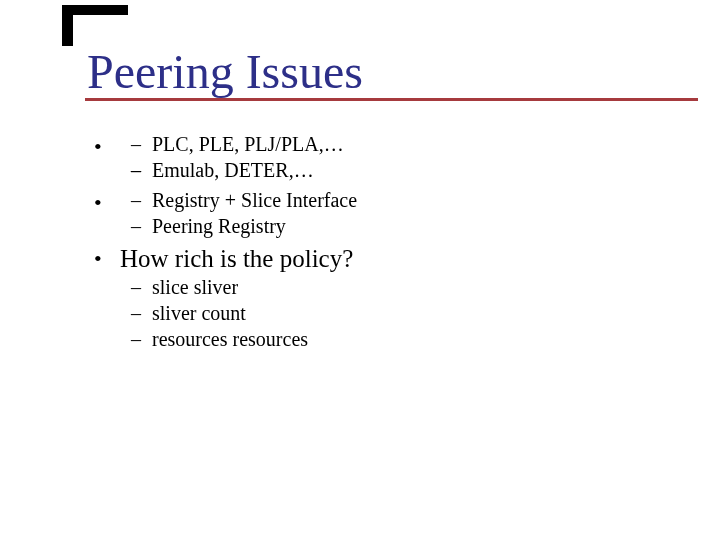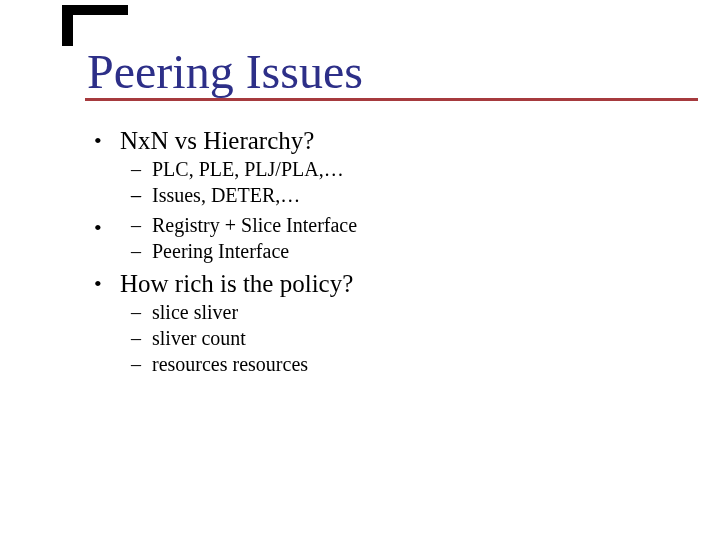--- a/index.html
+++ b/index.html
@@ -85,46 +85,45 @@
   <div class="corner-mark corner-mark-h"></div>
 
   <h1 class="title">Peering Issues</h1>
   <div class="title-underline"></div>
 
   <div class="content">
 
     <div class="section">
       <div class="l1">
         <span class="glyph">•</span>
-        <span class="l1-text">NxN vs Hierarchy?</span>
       </div>
       <div class="l2">
         <span class="glyph">–</span>
         <span class="l2-text">PLC, PLE, PLJ/PLA,…</span>
       </div>
       <div class="l2">
         <span class="glyph">–</span>
       </div>
       <div class="l2">
         <span class="glyph">–</span>
-        <span class="l2-text">Issues, DETER,…</span>
+        <span class="l2-text">Emulab, DETER,…</span>
       </div>
     </div>
 
     <div class="section">
       <div class="l1">
         <span class="glyph">•</span>
       </div>
       <div class="l2">
         <span class="glyph">–</span>
         <span class="l2-text">Registry + Slice Interface</span>
       </div>
       <div class="l2">
         <span class="glyph">–</span>
-        <span class="l2-text">Peering Interface</span>
+        <span class="l2-text">Peering Registry</span>
       </div>
     </div>
 
     <div class="section">
       <div class="l1">
         <span class="glyph">•</span>
         <span class="l1-text">How rich is the policy?</span>
       </div>
       <div class="l2">
         <span class="glyph">–</span>

